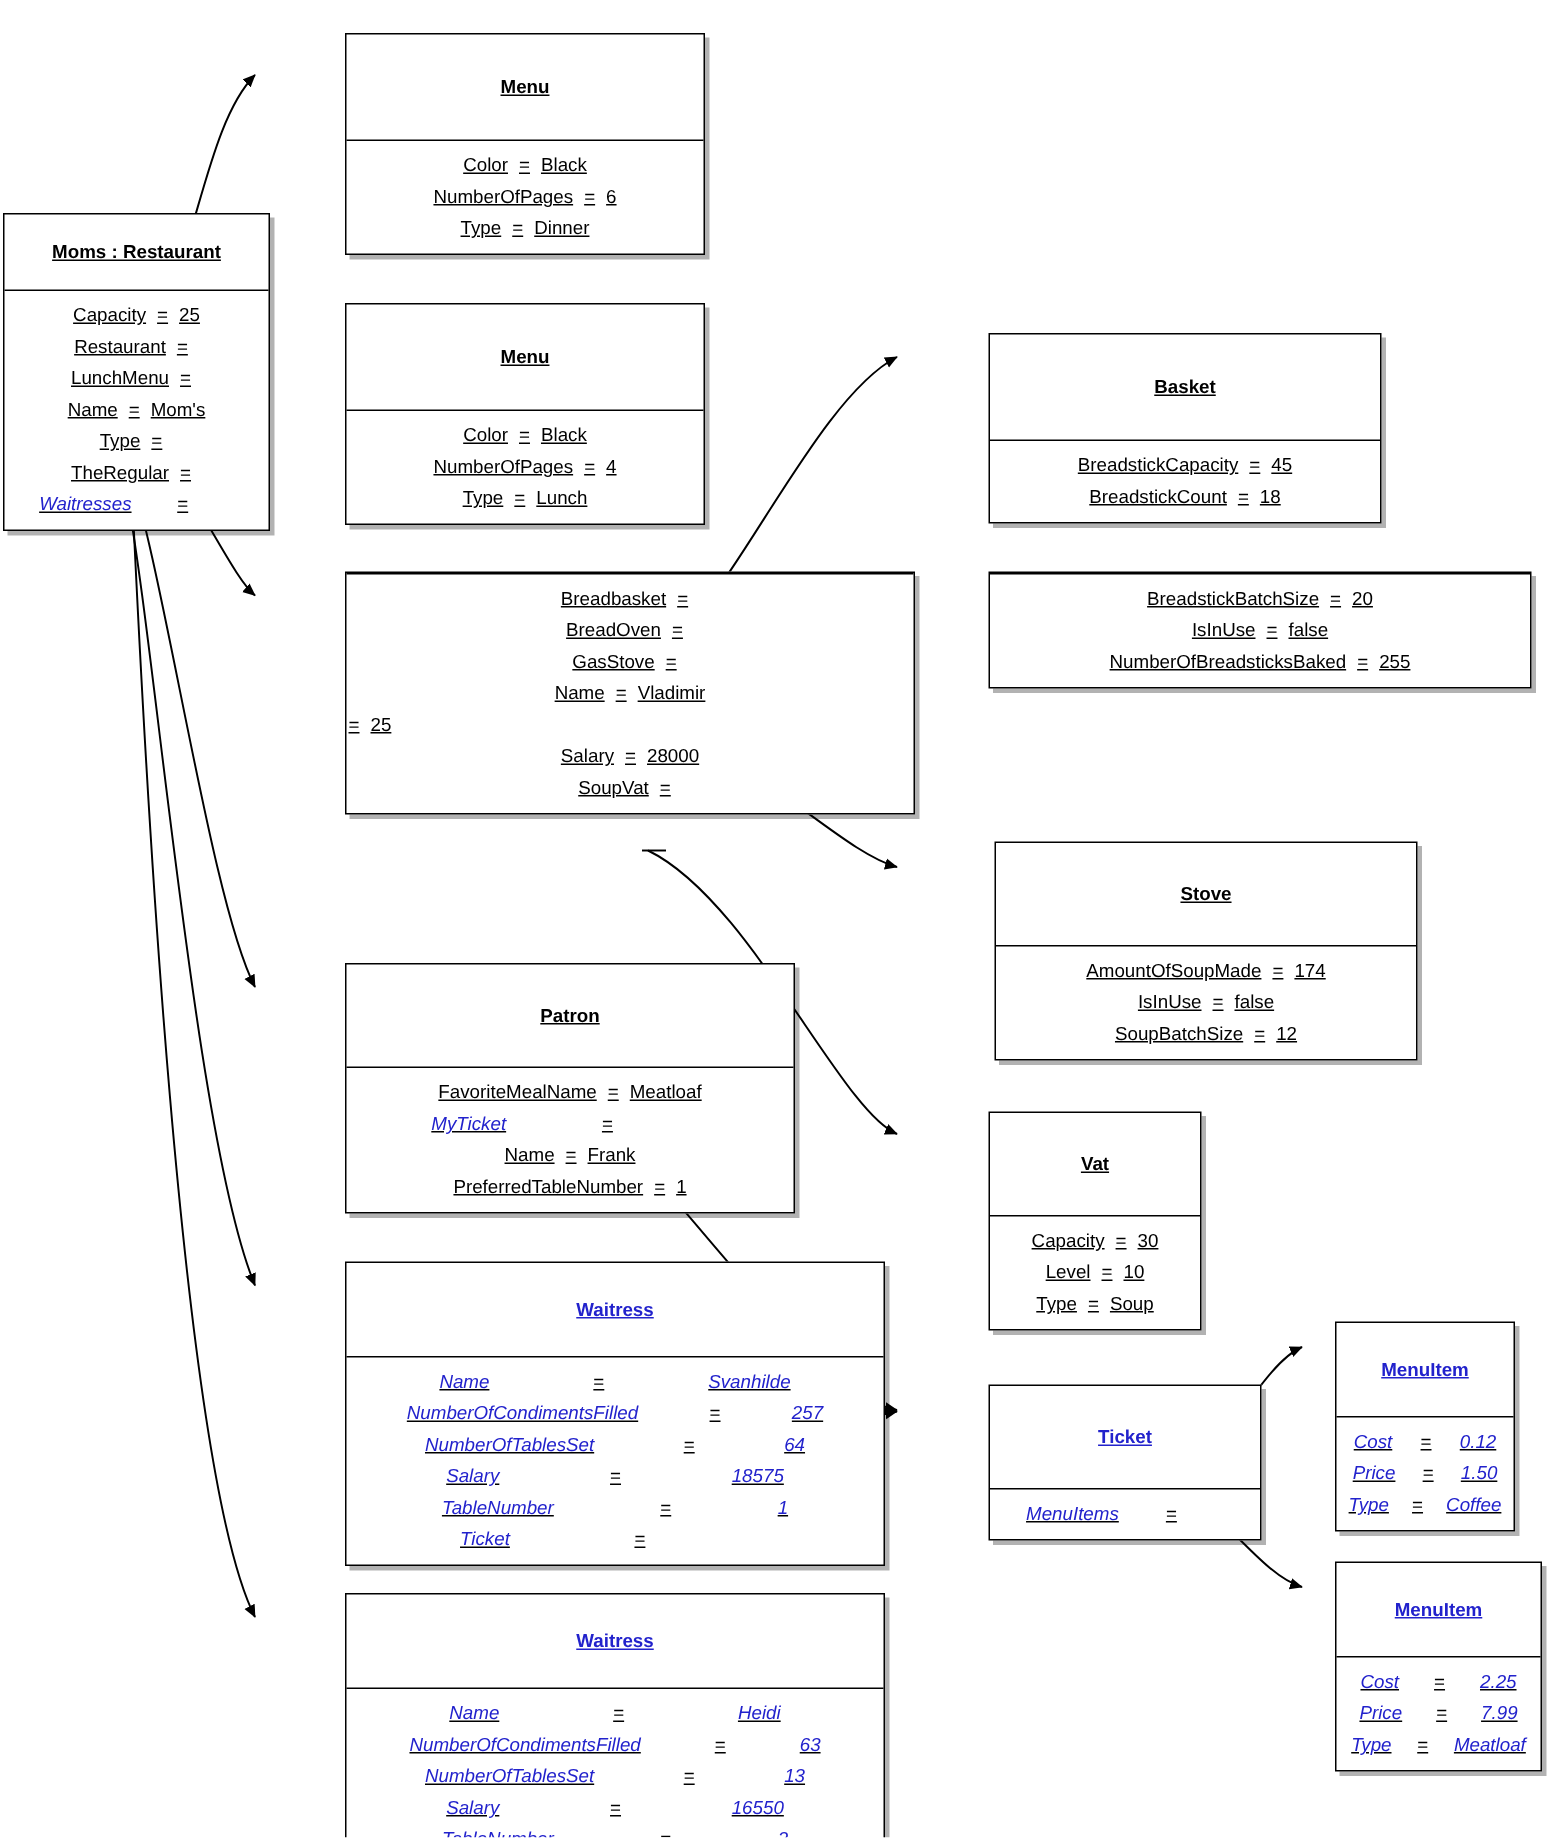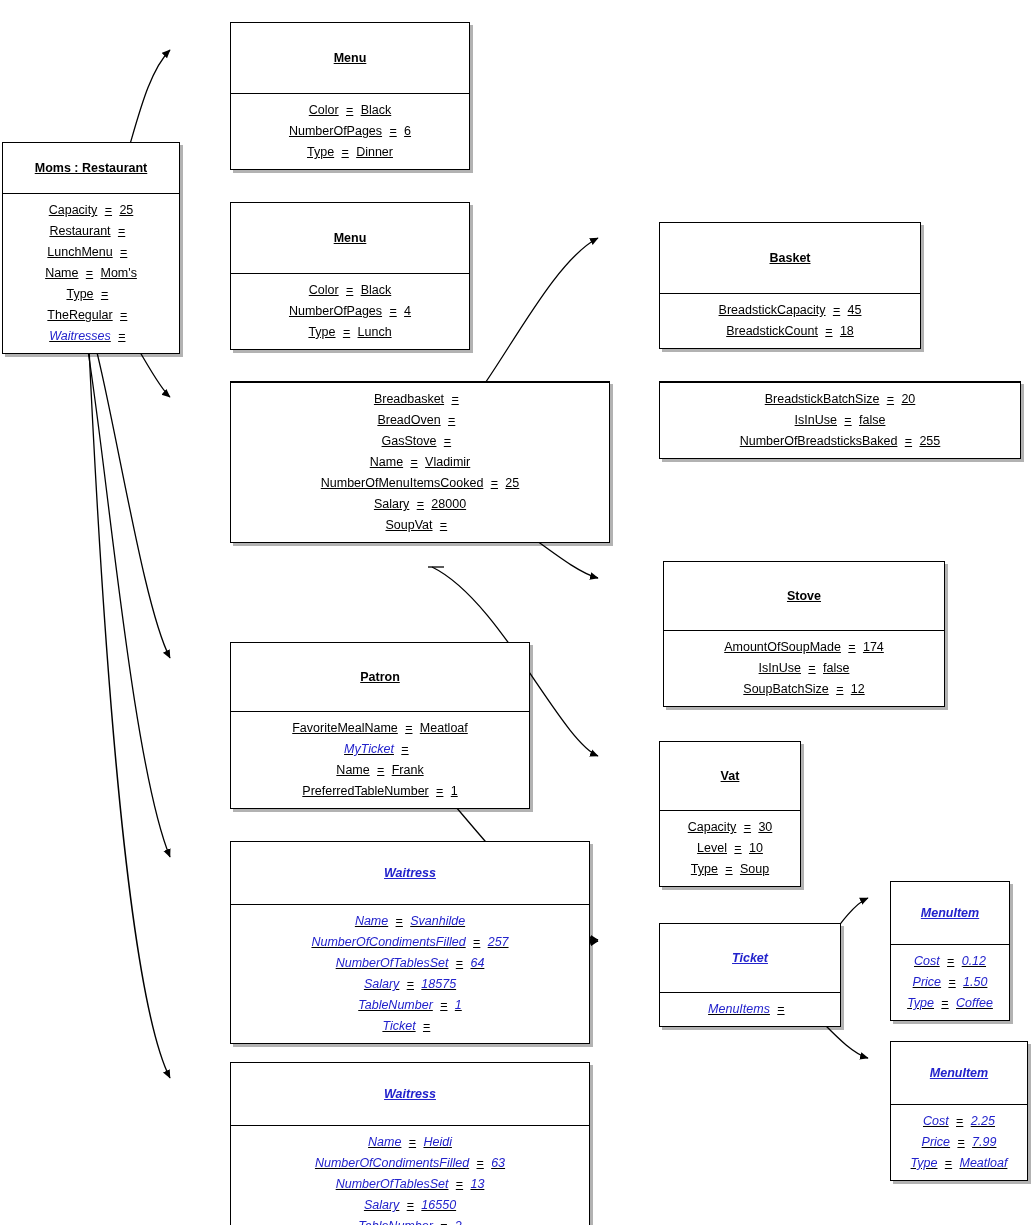--- a/index.html
+++ b/index.html
@@ -43,21 +43,20 @@
     text-decoration: underline;
   }
   .title-wrap {
     display: flex;
     align-items: center;
     justify-content: center;
     height: 100%;
     box-sizing: border-box;
   }
   .node.italic .node-title span {
-    font-style: italic;
     color: #2222cc;
   }
   .divider {
     height: 0;
     border-top: 1px solid #000000;
   }
   .attrs {
     padding: 6px 0 6px 0;
     text-decoration: underline;
   }
@@ -79,20 +78,21 @@
     text-align: center;
   }
   .attr .vl {
     flex: 1 1 auto;
     text-align: left;
     padding-left: 6px;
   }
   .attr.ital .nm, .attr.ital .vl {
     font-style: italic;
     color: #2222cc;
+    text-align: center;
   }
   .attr.link .vl {
     
   }
 </style>
 </head>
 <body>
 
 <div id="canvas">
 
@@ -275,21 +275,20 @@
         <div class="nm">GasStove</div>
         <div class="eq">=</div>
         <div class="vl"></div>
       </div>
       <div class="attr">
         <div class="nm">Name</div>
         <div class="eq">=</div>
         <div class="vl">Vladimir</div>
       </div>
       <div class="attr">
-        <div class="nm">NumberOfMenuItemsCooked</div>
         <div class="eq">=</div>
         <div class="vl">25</div>
       </div>
       <div class="attr">
         <div class="nm">Salary</div>
         <div class="eq">=</div>
         <div class="vl">28000</div>
       </div>
       <div class="attr link">
         <div class="nm">SoupVat</div>

